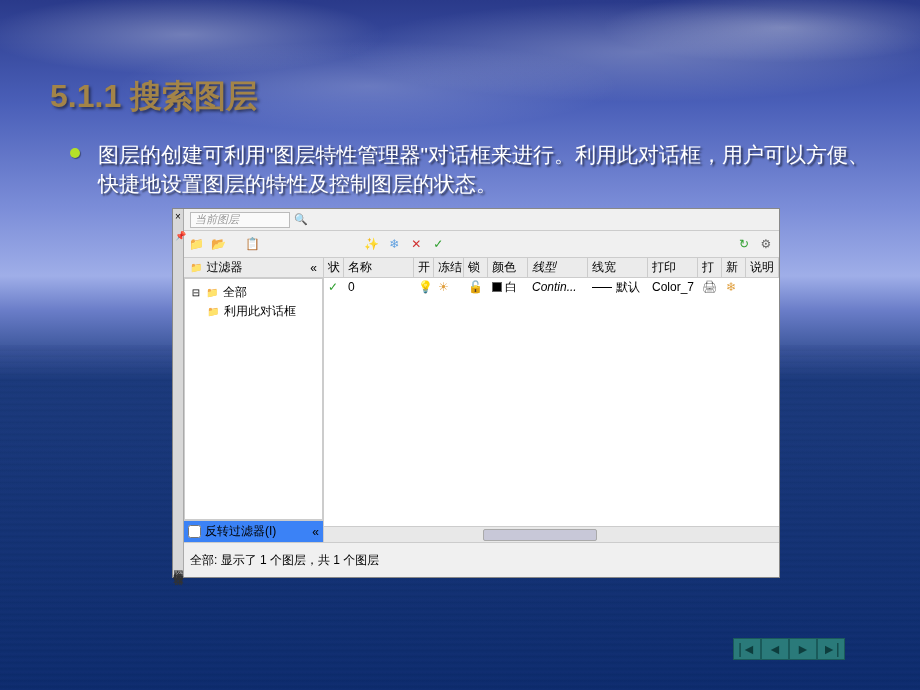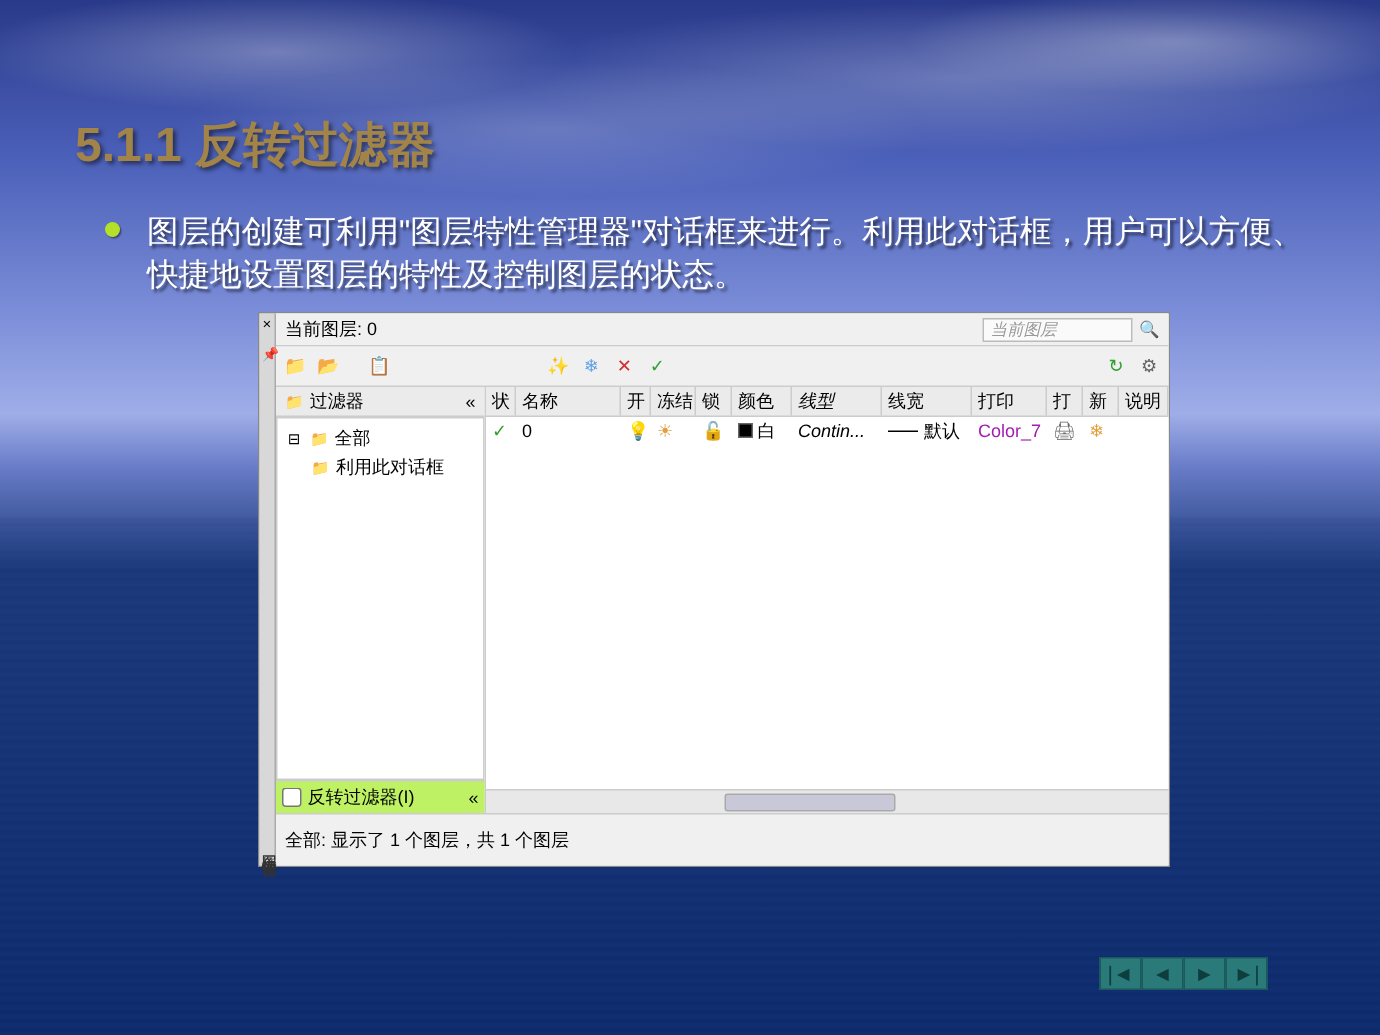--- a/index.html
+++ b/index.html
@@ -231,21 +231,21 @@
     }
     
     .invert-filter {
       height: 22px;
       border-top: 1px solid #ccc;
       display: flex;
       align-items: center;
       padding: 0 4px;
       gap: 4px;
       font-size: 12px;
-      background: #bef264;
+      background: #3b82f6;
     }
     
     .layer-table-panel {
       flex: 1;
       display: flex;
       flex-direction: column;
     }
     
     .layer-table-header {
       height: 20px;
@@ -361,38 +361,37 @@
     .col-plot { width: 24px; }
     .col-new { width: 24px; }
     .col-desc { flex: 1; }
   </style>
 </head>
 <body>
 
 <div class="sky-overlay"></div>
 <div class="water-overlay"></div>
 
-<h1 class="slide-title">5.1.1  反转过滤器</h1>
+<h1 class="slide-title">5.1.1  搜索图层</h1>
 
 <div class="bullet-container">
   <div class="bullet"></div>
   <div class="bullet-text">图层的创建可利用"图层特性管理器"对话框来进行。利用此对话框，用户可以方便、快捷地设置图层的特性及控制图层的状态。</div>
 </div>
 
 <div class="dialog">
   <div class="dialog-left-strip">
     <div class="close-x">×</div>
     <div class="pin-icon">📌</div>
     <div class="vertical-label">图层特性管理器</div>
   </div>
 
   <div class="dialog-main">
 
     <div class="current-layer-bar">
-      <span class="current-layer-label">当前图层: 0</span>
       <span class="search-box">当前图层</span>
       <span class="search-mag">🔍</span>
     </div>
 
     <div class="toolbar-row">
       <span class="tool-icon" style="color:#2060c0">📁</span>
       <span class="tool-icon" style="color:#c07020">📂</span>
       <span style="width:8px"></span>
       <span class="tool-icon" style="color:#2060c0">📋</span>
       <div class="tool-spacer"></div>
@@ -456,21 +455,21 @@
             <div class="td col-lock" style="color:#888">🔓</div>
             <div class="td col-color">
               <span class="color-swatch"></span>
               <span>白</span>
             </div>
             <div class="td col-linetype">Contin...</div>
             <div class="td col-lineweight">
               <span class="linetype-line"></span>
               <span>默认</span>
             </div>
-            <div class="td col-plotstyle" style="color:#a21caf">Color_7</div>
+            <div class="td col-plotstyle" style="color:#000000">Color_7</div>
             <div class="td col-plot" style="color:#666">🖨</div>
             <div class="td col-new" style="color:#e0a040">❄</div>
             <div class="td col-desc"></div>
           </div>
         </div>
         <div class="hscroll">
           <div class="hscroll-thumb"></div>
         </div>
       </div>
     </div>

